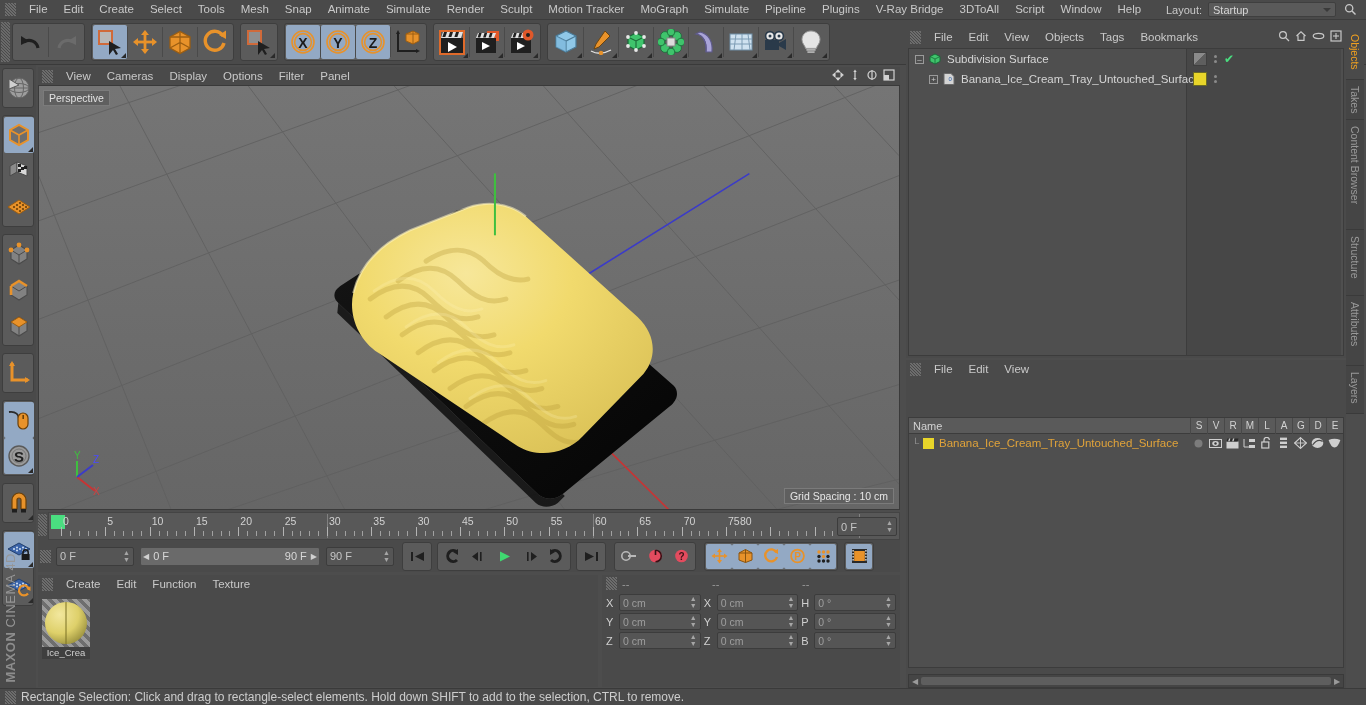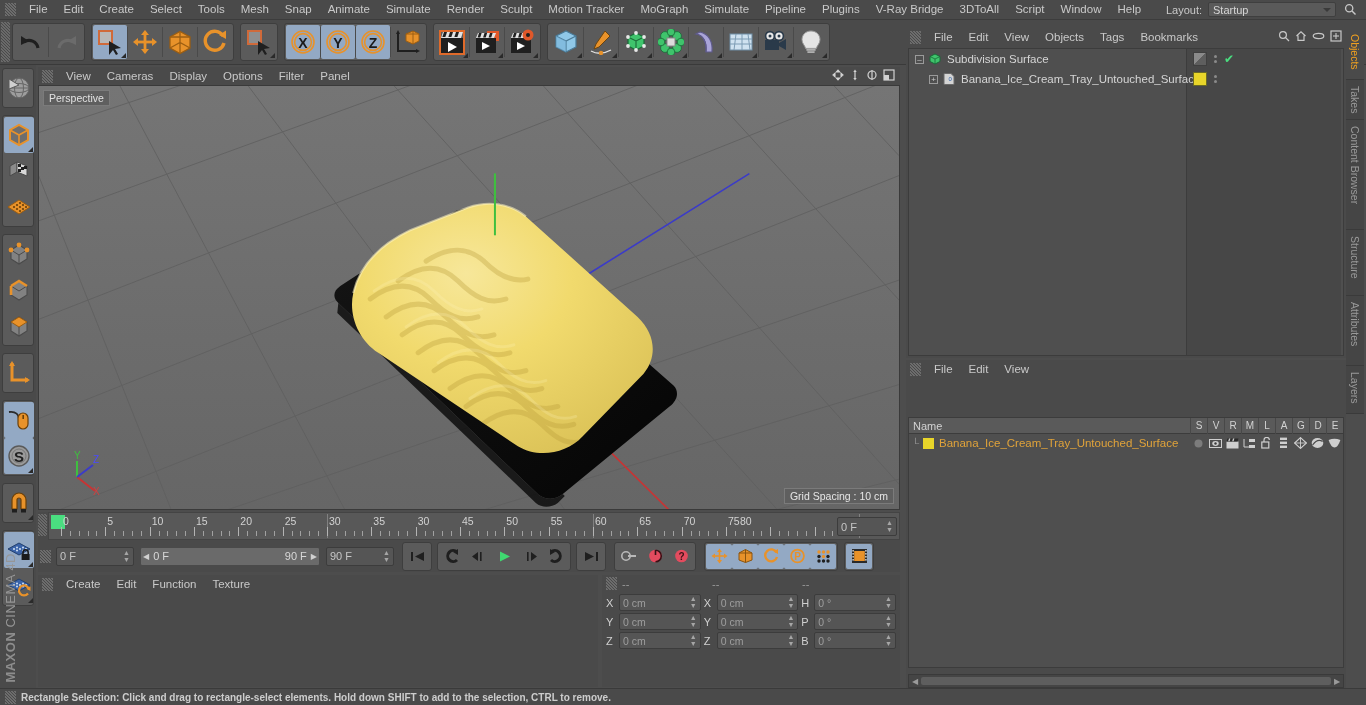--- a/index.html
+++ b/index.html
@@ -241,21 +241,21 @@
     border-bottom: 1px solid #3a3a3a; text-align: left;
   }
   .vtab.active { color: #f0a020; background: #4a4a4a; }
 
   
   .statusbar {
     position: absolute; left: 0; bottom: 0; width: 1366px; height: 17px;
     background: #4a4a4a; display: flex; align-items: center;
     border-top: 1px solid #3a3a3a;
   }
-  .statusbar .txt { font-size: 10px; color: #cdcdcd; font-weight: bold; }
+  .statusbar .txt { font-size: 12px; color: #cdcdcd; }
 </style>
 </head>
 <body>
 
 <div class="app">
 
   <div class="topmenu">
     <div class="grip" style="margin-left:5px;"></div>
     <div id="topmenu-items" style="display:flex;align-items:center;">
         <div class="menuitem">File</div>
@@ -1189,20 +1189,34 @@
     <div class="panelmenu">
       <div class="grip" style="margin-left:4px;"></div>
       <div id="matmenu-items" style="display:flex;align-items:center;">
           <div class="menuitem">Create</div>
           <div class="menuitem">Edit</div>
           <div class="menuitem">Function</div>
           <div class="menuitem">Texture</div>
         </div>
     </div>
     <div class="matarea" id="matarea">
+        <div class="matcell">
+          <div class="matsphere"><svg width="48" height="48" viewBox="0 0 48 48">
+              <defs>
+                <radialGradient id="mg0" cx="35%" cy="30%" r="75%">
+                  <stop offset="0%" stop-color="#f2e79e"></stop>
+                  <stop offset="60%" stop-color="#ded06a"></stop>
+                  <stop offset="100%" stop-color="#9e9440"></stop>
+                </radialGradient>
+              </defs>
+              <circle cx="24" cy="24" r="21" fill="url(#mg0)"></circle>
+              <line x1="24" y1="3" x2="24" y2="45" stroke="#7a7024" stroke-width="1"></line>
+            </svg></div>
+          <div class="matname">Ice_Crea</div>
+        </div>
       </div>
   </div>
 
   <div class="coordwrap">
     <div class="coordhdr">
       <div class="grip" style="margin-left:4px;"></div>
       <div id="coordhdr-dashes" style="display:flex;">
           <span class="dash">--</span>
           <span class="dash">--</span>
           <span class="dash">--</span>

